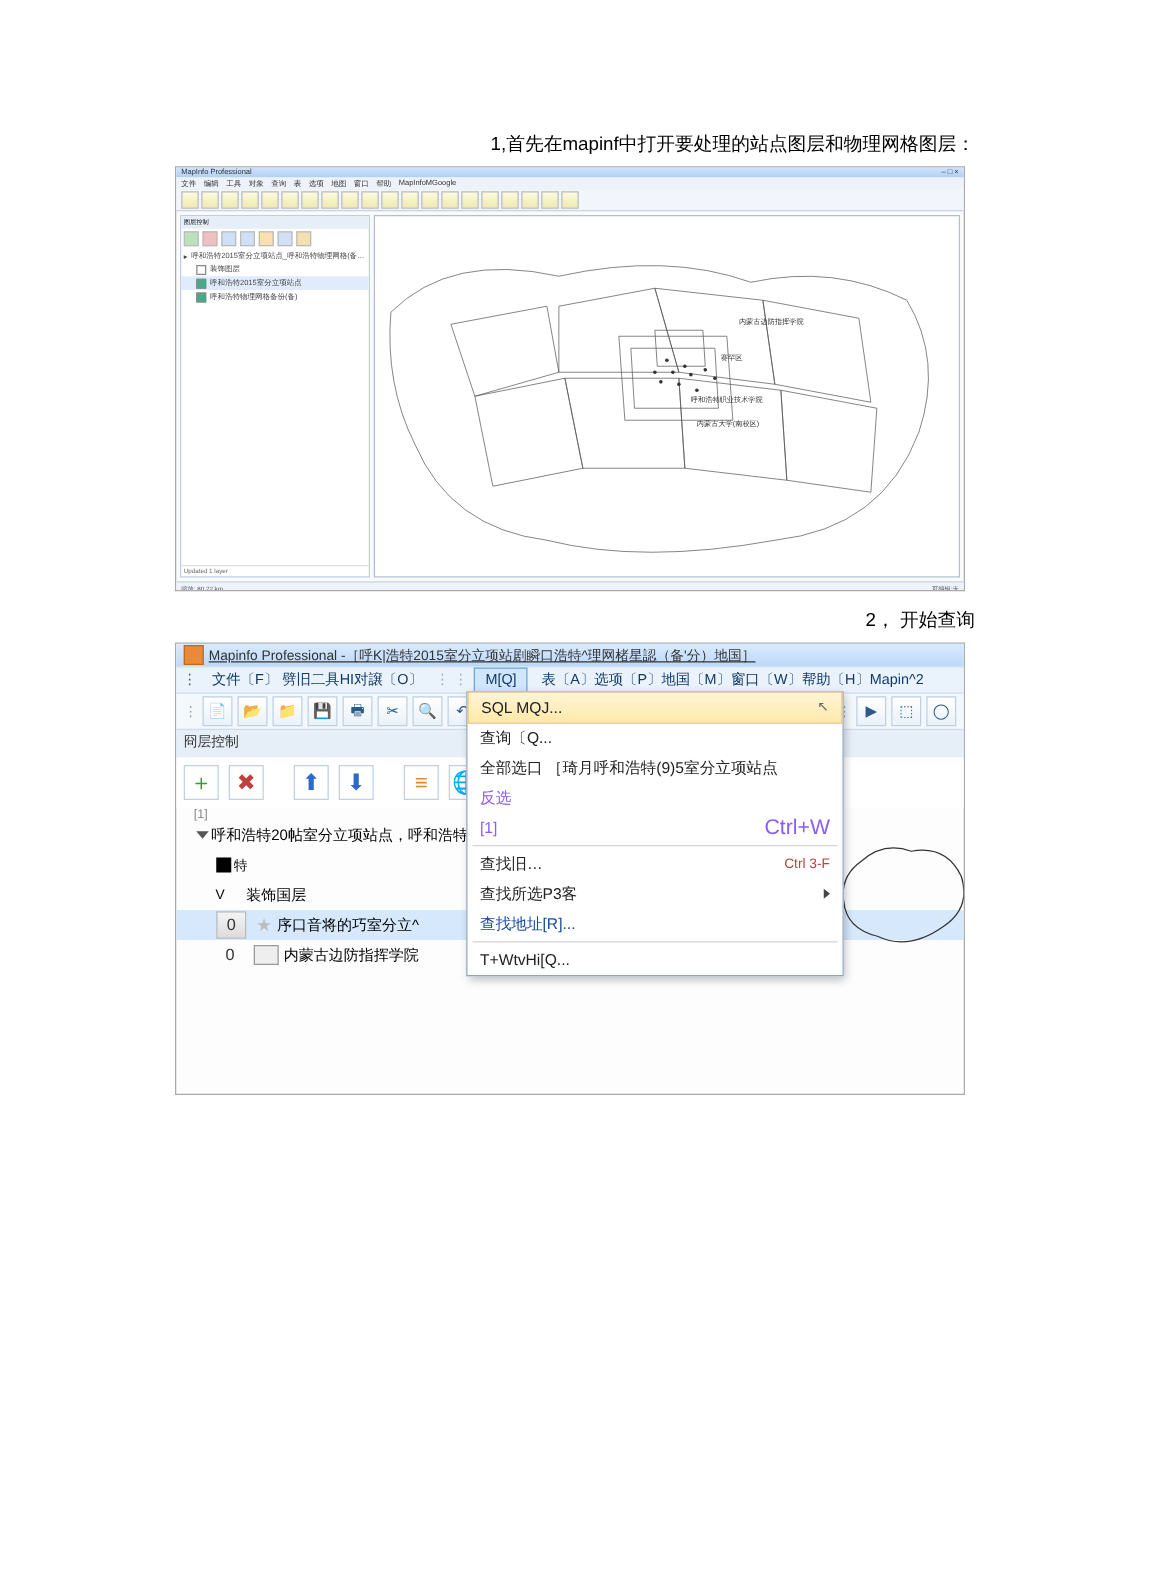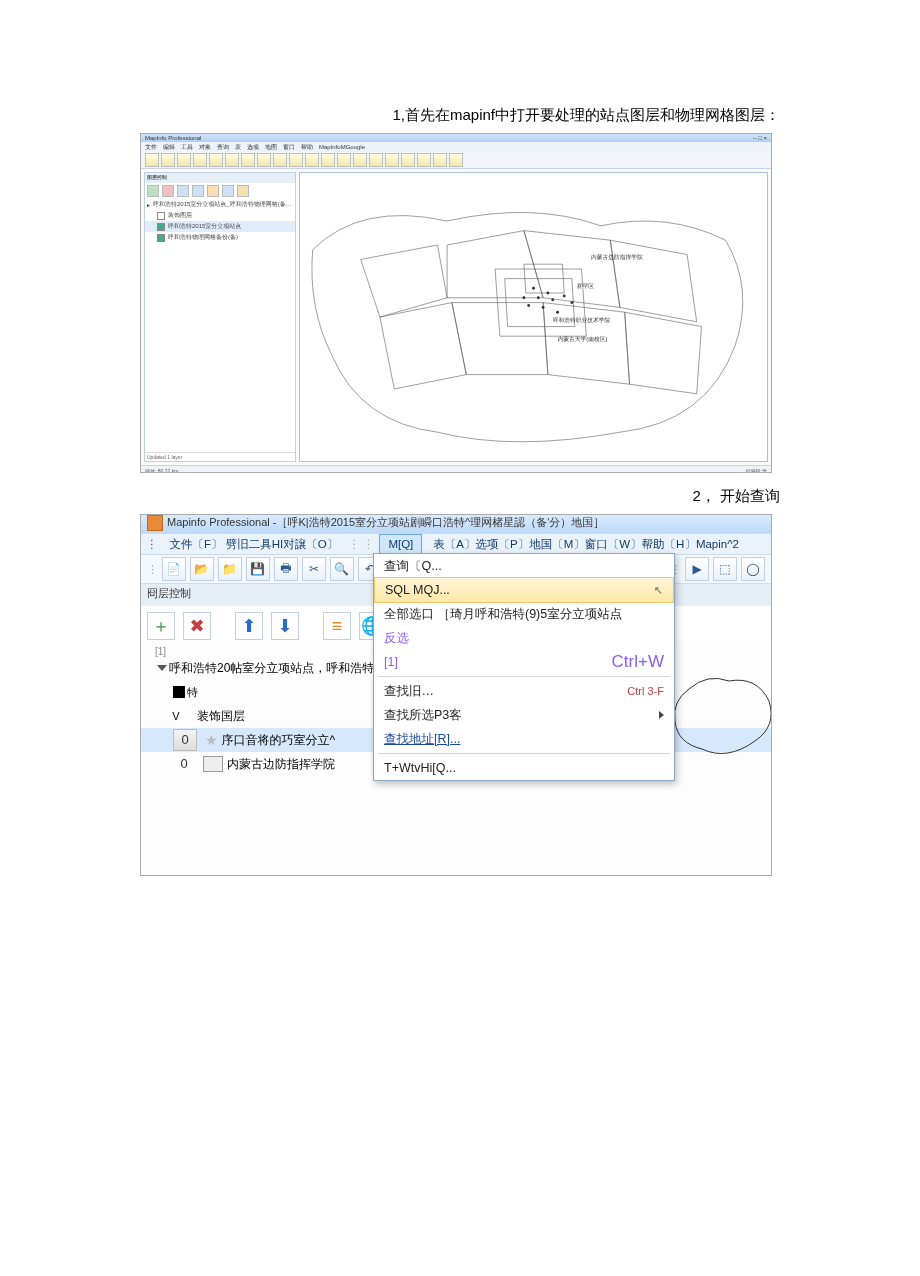--- a/index.html
+++ b/index.html
@@ -88,24 +88,25 @@
     height: 360px;
     border: 1px solid #aaa;
     position: relative;
     background: #fdfdfd;
     overflow:hidden;
   }
   .shot2 .titlebar2 {
     height: 18px;
     background: linear-gradient(#d9ebff,#bcd9f7);
     display:flex;
-    align-items:flex-start;
+    align-items:center;
     font-size:11px;
     color:#333;
     padding:0 6px;
+    text-decoration:underline;
   }
   .shot2 .titlebar2 .appicon{
     width:14px;height:14px;background:#e98a3a;border:1px solid #c06a1a;margin-right:4px;
   }
   .shot2 .menubar2 {
     height: 20px;
     background: #eaf3fc;
     font-size: 11.5px;
     color:#113a6a;
     display:flex;
@@ -404,48 +405,48 @@
         <span class="pad"></span>
       <span class="numbox" style="background:none;border:none">0</span>
       <span class="licon"></span>
       <span>内蒙古边防指挥学院</span>
     </div>
   </div>
 
   <div style="position:absolute;left:240px;top:215px;font-size:12px;color:#666">|®</div>
 
   <div class="dropdown">
-    <div class="mi">
-      <span>查询〔Q...</span>
-    </div>
     <div class="mi sel">
       <span>SQL MQJ...</span>
       <span style="font-size:11px;color:#666">↖</span>
     </div>
     <div class="mi">
+      <span>查询〔Q...</span>
+    </div>
+    <div class="mi">
       <span>全部选口   ［琦月呼和浩特(9)5室分立项站点</span>
     </div>
     <div class="mi disabled">
       <span>反选</span>
     </div>
     <div class="mi disabled">
       <span>[1]</span>
       <span style="font-size:17px">Ctrl+W</span>
     </div>
     <hr>
     <div class="mi">
       <span>查找旧…</span>
       <span style="color:#c04040;font-size:11px">Ctrl 3-F</span>
     </div>
     <div class="mi">
       <span>查找所选P3客</span>
       <span class="arrow-r"></span>
     </div>
     <div class="mi">
-      <span style="text-decoration:underline;color:#1a4aa0">查找地址[R]...</span>
+      <span style="color:#1a4aa0">查找地址[R]...</span>
     </div>
     <hr>
     <div class="mi">
       <span>T+WtvHi[Q...</span>
     </div>
   </div>
 
   <svg class="mapblob" viewBox="0 0 110 90">
     <path d="M8 50 Q5 30 22 18 Q40 2 62 10 Q90 5 102 30 Q110 55 88 70 Q60 90 35 78 Q10 72 8 50 Z" stroke="#333" stroke-width="1" fill="none"></path>
   </svg>

